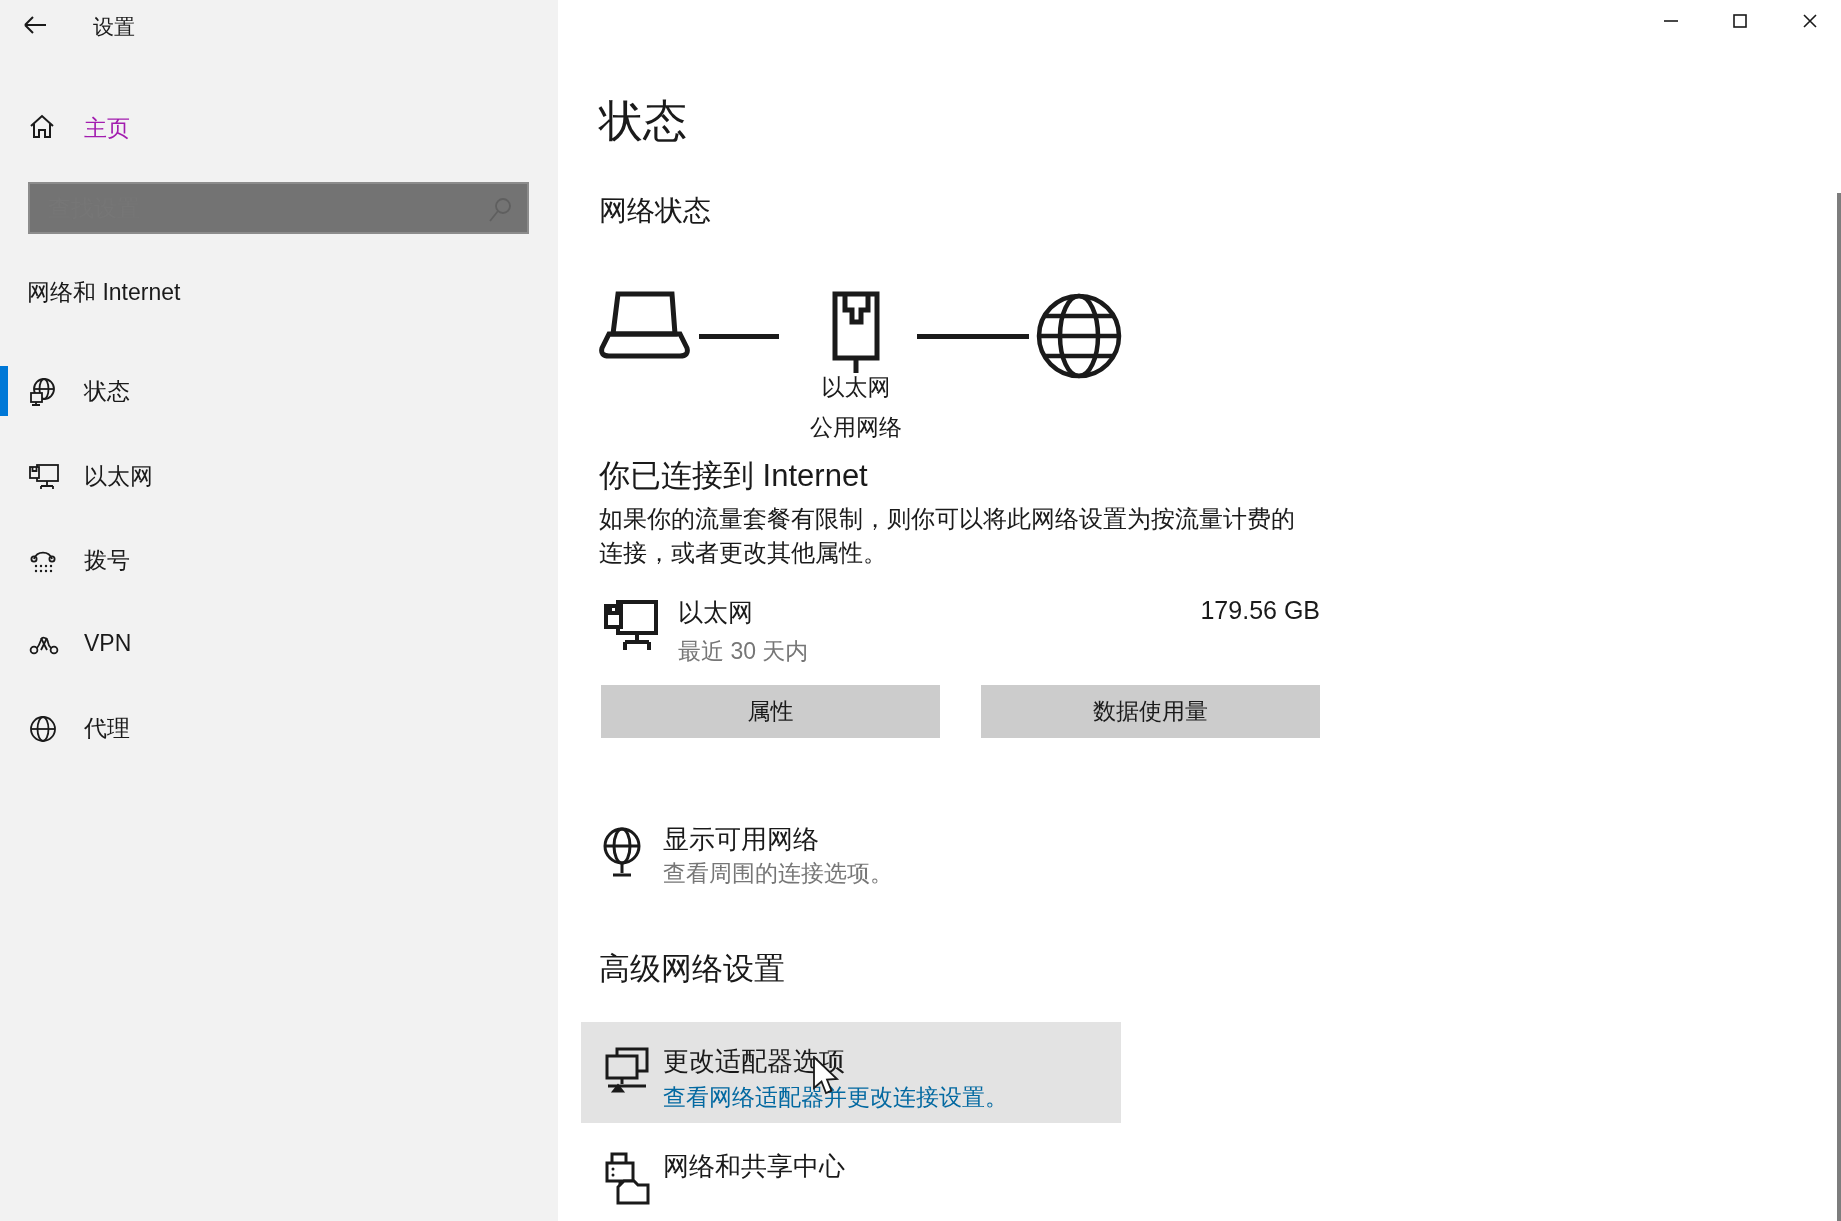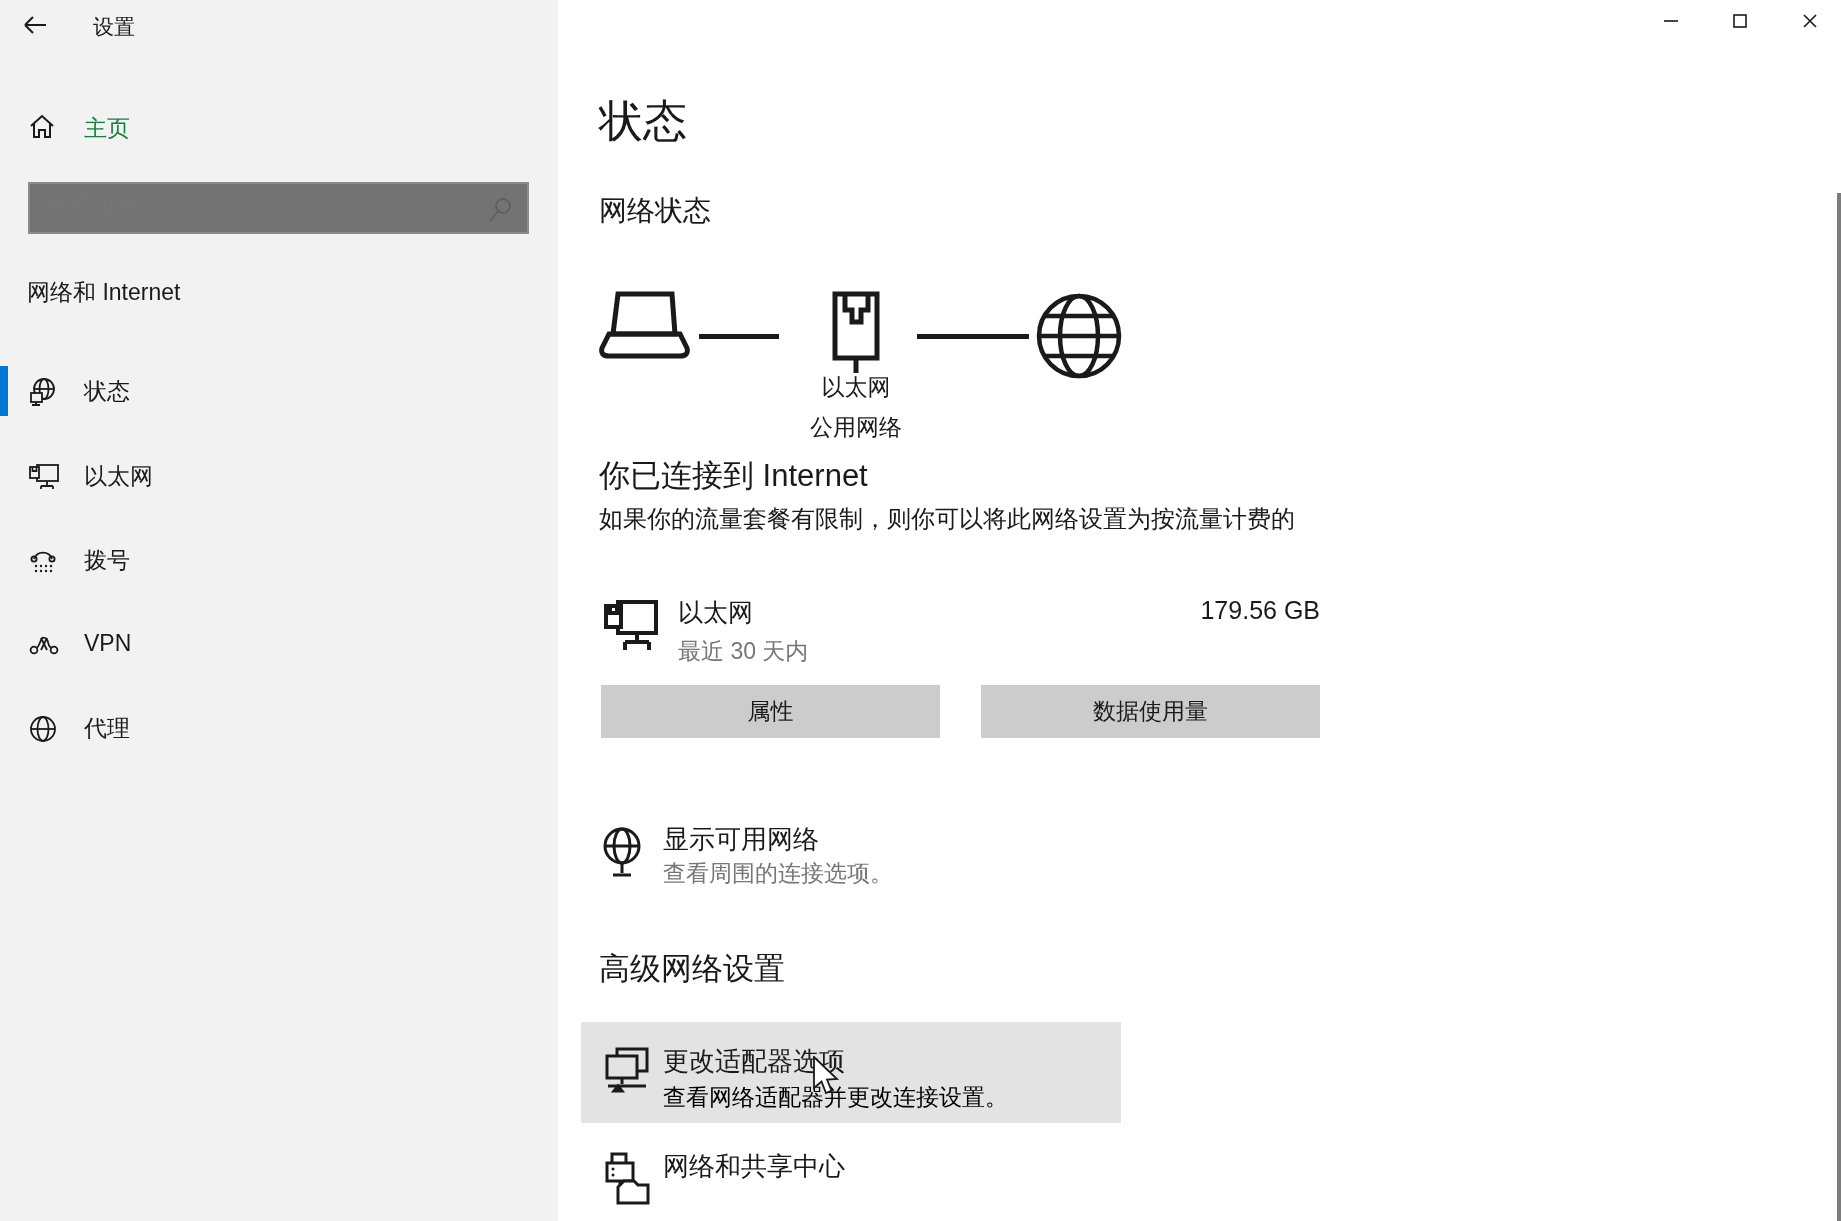--- a/index.html
+++ b/index.html
@@ -2,21 +2,21 @@
 <html><head>
 <meta charset="utf-8">
 <style>
   * { margin:0; padding:0; box-sizing:border-box; }
   html,body { width:1841px; height:1221px; overflow:hidden; background:#fff; }
   body { font-family:"Liberation Sans","DejaVu Sans",sans-serif; color:#1a1a1a; }
   #app { position:relative; width:1654px; height:1221px; background:#ffffff; }
   .abs { position:absolute; }
   
   #sidebar { position:absolute; left:0; top:0; width:558px; height:1221px; background:#f2f2f2; }
-  .side-label { font-size:23px; color:#15803d; white-space:nowrap; }
+  .side-label { font-size:23px; color:#a21caf; white-space:nowrap; }
   .nav-row { position:absolute; left:0; width:558px; height:58px; cursor:default; }
   .nav-row .ico { position:absolute; left:28px; top:15px; width:30px; height:30px; }
   .nav-row .lbl { position:absolute; left:84px; top:0; line-height:58px; font-size:23px; }
   .accent-bar { position:absolute; left:0; top:4px; width:8px; height:50px; background:#0078d7; }
   #search-box { position:absolute; left:28px; top:182px; width:501px; height:52px; background:#737373; border:2px solid #8c8c8c; }
   #search-box input { position:absolute; left:18px; top:0; width:430px; height:48px; border:none; outline:none; font-size:23px; color:#1a1a1a; background:transparent; font-family:inherit; }
   #search-box input::placeholder { color:#767676; opacity:1; }
   
   .win-btn { position:absolute; top:0; width:46px; height:42px; display:flex; align-items:center; justify-content:center; }
   
@@ -25,21 +25,21 @@
   .h-sub { font-size:28px; font-weight:300; }
   .body-text { font-size:24px; color:#1a1a1a; }
   .gray { color:#767676; }
   .diagram-line { position:absolute; height:5px; background:#1a1a1a; top:334px; }
   .diagram-label { position:absolute; width:160px; text-align:center; font-size:23px; color:#1a1a1a; }
   .btn { position:absolute; top:685px; width:339px; height:53px; background:#cccccc; border:none; font-size:23px; color:#1a1a1a; font-family:inherit; text-align:center; line-height:53px; }
   .adv-row { position:absolute; left:581px; width:540px; height:101px; }
   .adv-row.hl { background:#e3e3e3; }
   .adv-row .ico { position:absolute; left:23px; top:24px; }
   .adv-row .t { position:absolute; left:82px; top:22px; font-size:26px; color:#1a1a1a; white-space:nowrap; }
-  .adv-row .s { position:absolute; left:82px; top:60px; font-size:23px; color:#000000; white-space:nowrap; }
+  .adv-row .s { position:absolute; left:82px; top:60px; font-size:23px; color:#0369a1; white-space:nowrap; }
   #scrollbar { position:absolute; left:1837px; top:193px; width:4px; height:1028px; background:#7d7d7d; }
   svg { display:block; }
 </style>
 </head>
 <body>
 
 <div id="app">
 
   <div id="sidebar">
 
@@ -195,20 +195,21 @@
       <path d="M4 44 H84"></path>
         <path d="M9 24 H79"></path>
         <path d="M9 64 H79"></path>
     </svg>
   </span>
   <div class="diagram-label" style="left:776px; top:372px;">以太网</div>
   <div class="diagram-label" style="left:776px; top:412px;">公用网络</div>
 
   <div class="abs h-section" style="left:599px; top:455px;">你已连接到 Internet</div>
   <div class="abs body-text" style="left:599px; top:503px;">如果你的流量套餐有限制，则你可以将此网络设置为按流量计费的</div>
+  <div class="abs body-text" style="left:599px; top:537px;">连接，或者更改其他属性。</div>
 
   <span class="abs" style="left:603px; top:599px;">
     <svg width="56" height="58" viewBox="0 0 56 58" fill="none" stroke="#1a1a1a" stroke-width="4">
       <rect x="15" y="3" width="38" height="31"></rect>
         <rect x="3" y="7" width="15" height="21" fill="#ffffff"></rect>
       <path d="M7 7 V14 H14 V7"></path>
         <path d="M34 34 V42 M22 43 H46 M22 43 V51 M46 43 V51"></path>
     </svg>
   </span>
   <div class="abs" style="left:678px; top:596px; font-size:25px;">以太网</div>

